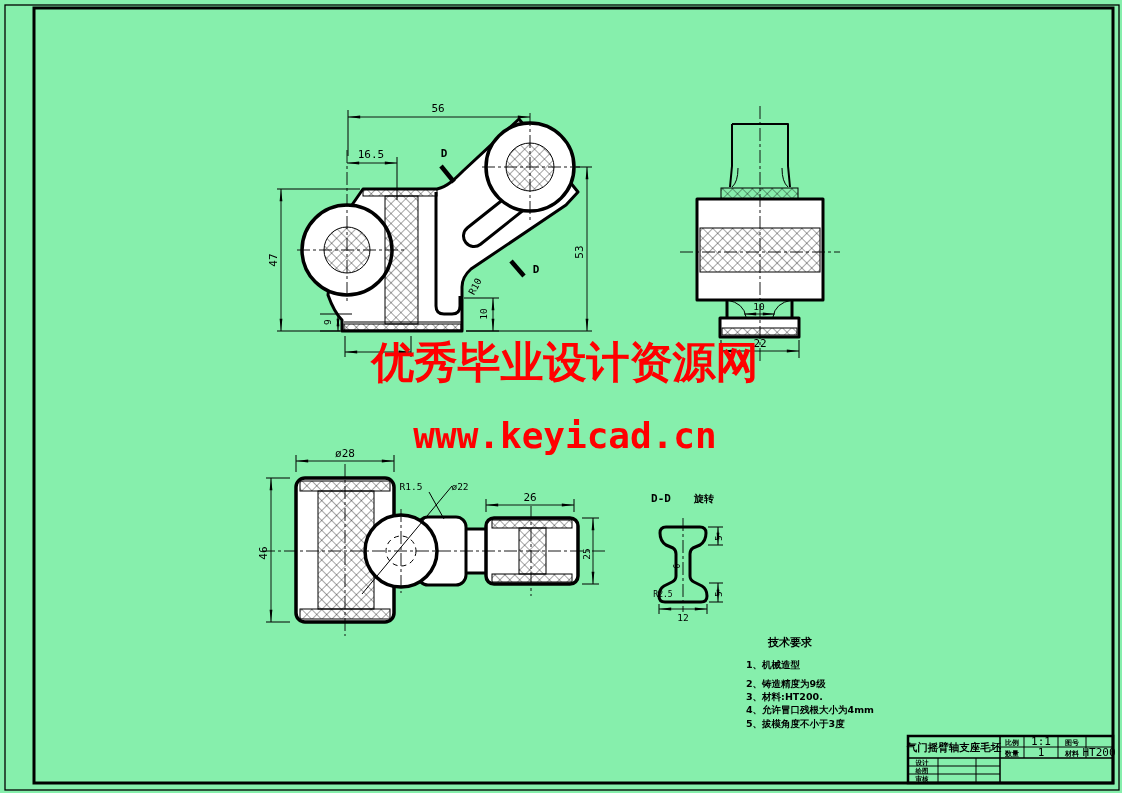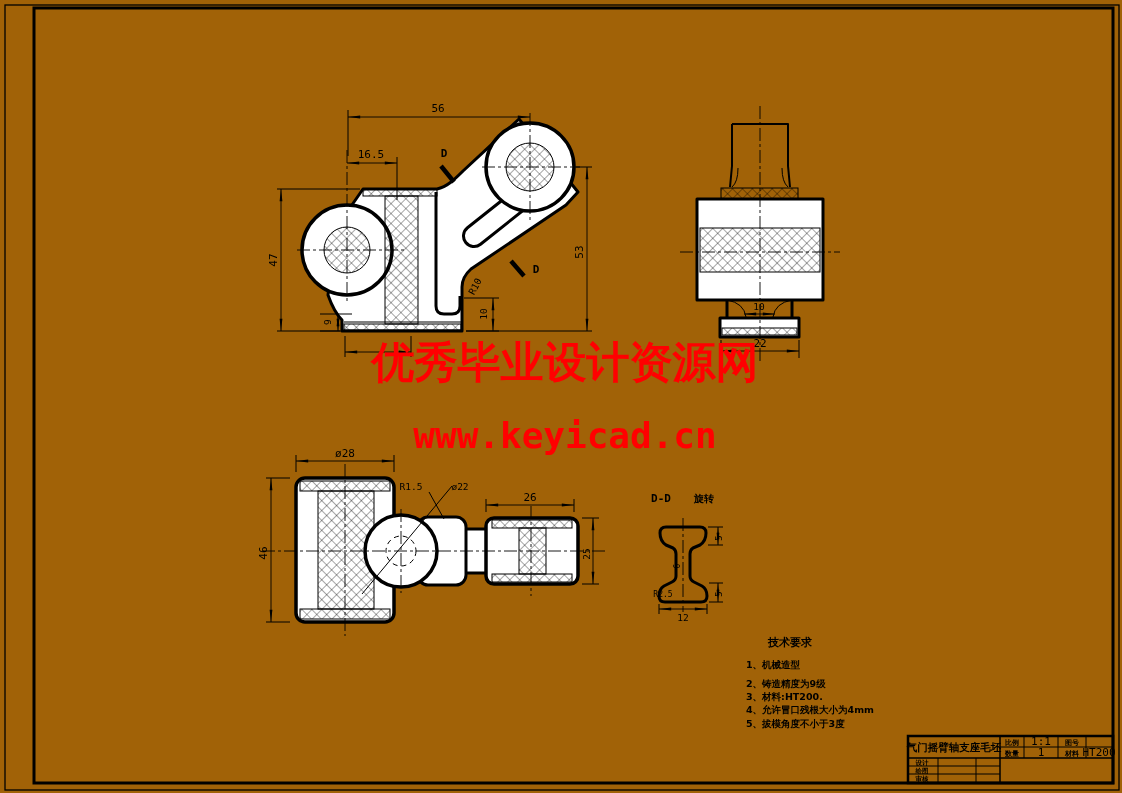--- a/index.html
+++ b/index.html
@@ -1,16 +1,16 @@
 <!DOCTYPE html>
 <html><head>
 <meta charset="utf-8">
 <style>
   html,body{margin:0;padding:0;background:#fff}
-  .page{position:relative;width:1122px;height:793px;background:#a16207;overflow:hidden;
+  .page{position:relative;width:1122px;height:793px;background:#86efac;overflow:hidden;
         font-family:"DejaVu Sans",sans-serif}
   svg{display:block}
   svg text{fill:#000}
   .d{font-family:"DejaVu Sans Mono",monospace;font-size:11px;text-anchor:middle}
   .d9{font-size:9.5px}
   .d8{font-size:8px}
   .cn{font-family:"DejaVu Sans",sans-serif;font-weight:bold;text-anchor:middle}
   .cns{font-family:"DejaVu Sans",sans-serif;font-weight:bold;text-anchor:start}
   .tr{font-family:"DejaVu Sans",sans-serif;font-weight:bold;font-size:9.5px;text-anchor:start}
   .wm1{font-family:"DejaVu Serif",serif;font-size:43px;font-weight:bold;fill:#f00;text-anchor:middle}

